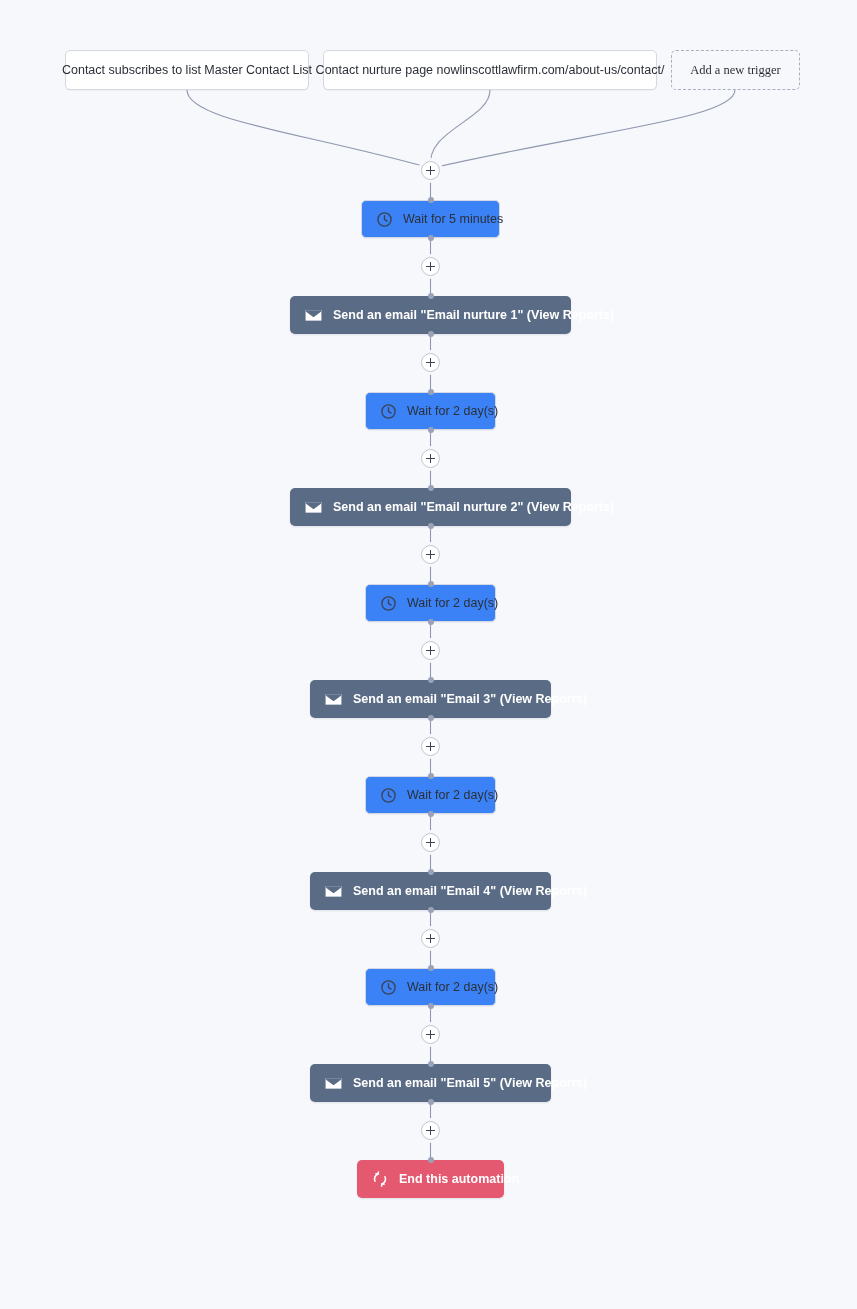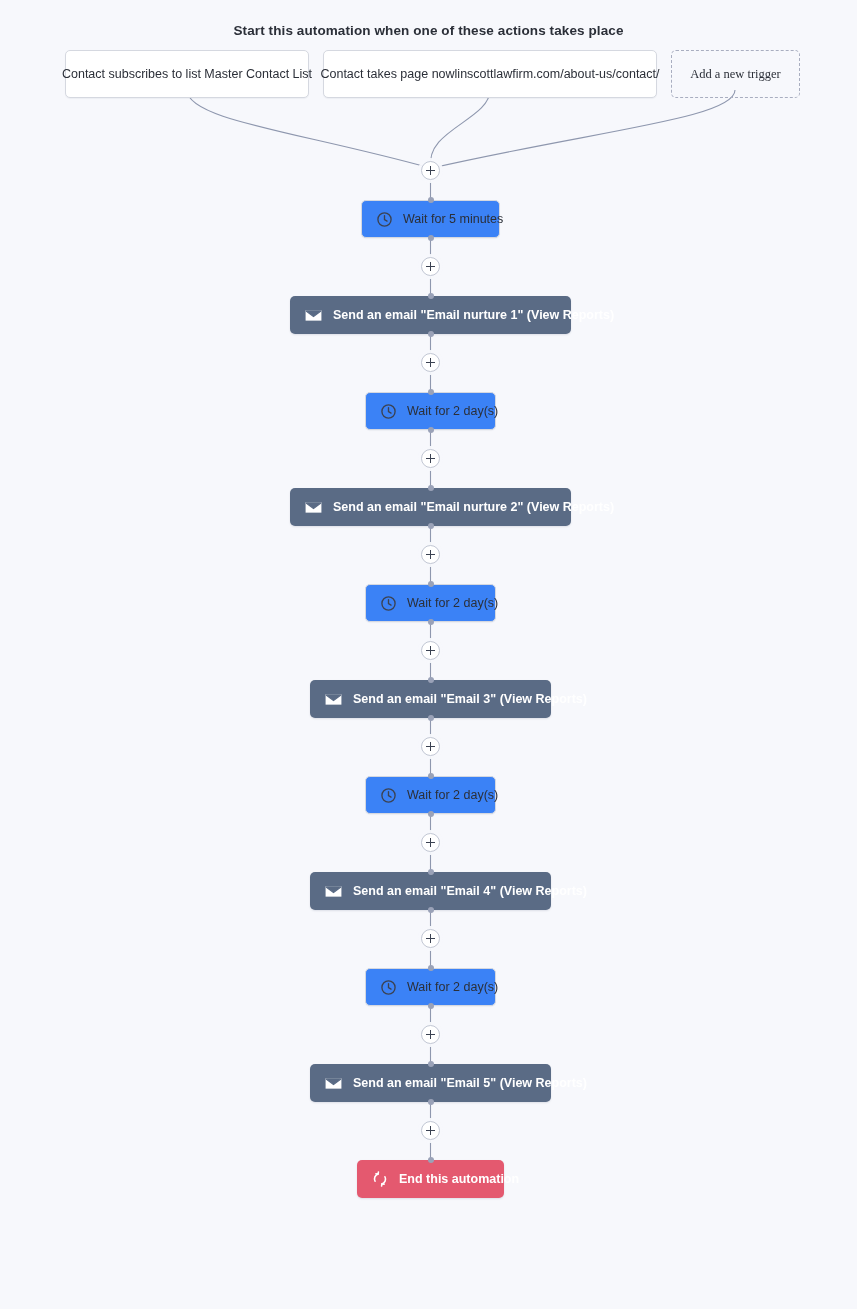--- a/index.html
+++ b/index.html
@@ -30,21 +30,21 @@
     text-align: center;
     font-size: 13.5px;
     font-weight: bold;
     color: #2b2f38;
     letter-spacing: 0.1px;
   }
 
   
   .trigger {
     position: absolute;
-    height: 48px;
+    height: 40px;
     box-sizing: border-box;
     background: #ffffff;
     border: 1px solid #d5d8e0;
     border-radius: 5px;
     display: flex;
     align-items: center;
     justify-content: center;
     font-size: 12.5px;
     color: #2b2f38;
     box-shadow: 0 1px 1px rgba(40,50,80,0.05);
@@ -148,21 +148,20 @@
     height: 6px;
     border-radius: 50%;
     background: #9aa2b8;
   }
 </style>
 </head>
 <body>
 
 <div id="canvas">
 
-  <div class="flow-title">Start this automation when one of these actions takes place</div>
 
   <svg id="wires" viewBox="0 0 857 1309" width="857" height="1309">
     <g fill="none" stroke="#8e97ae" stroke-width="1.1">
 
       <path d="M 187 90 C 187 120, 300 132, 430 168"></path>
 
       <path d="M 490 90 C 490 120, 424 130, 431 168"></path>
 
       <path d="M 735 90 C 735 118, 600 130, 432 168"></path>
     </g>
@@ -190,21 +189,21 @@
       <line x1="430.5" y1="1102" x2="430.5" y2="1121"></line>
       <line x1="430.5" y1="1140" x2="430.5" y2="1160"></line>
     </g>
   </svg>
 
   <div id="dynamic-layer">
       <div class="trigger" style="left: 65px; top: 50px; width: 244px;">
         <span>Contact subscribes to list Master Contact List</span>
       </div>
       <div class="trigger" style="left: 323px; top: 50px; width: 334px;">
-        <span>Contact takes page nowlinscottlawfirm.com/about-us/contact/</span>
+        <span>Contact nurture page nowlinscottlawfirm.com/about-us/contact/</span>
       </div>
       <div class="trigger dashed" style="left: 671px; top: 50px; width: 129px;">
         <span>Add a new trigger</span>
       </div>
       <div class="node node-wait" style="left: 361px; top: 200px; width: 139px;">
         <span class="icon-wrap">
           <svg width="17" height="17" viewBox="0 0 24 24" fill="none" stroke="#3b4252" stroke-width="1.9">
             <circle cx="12" cy="12" r="9.3"></circle>
             <path d="M12 6.6 V12 L15.6 14.2" stroke-linecap="round"></path>
           </svg>

